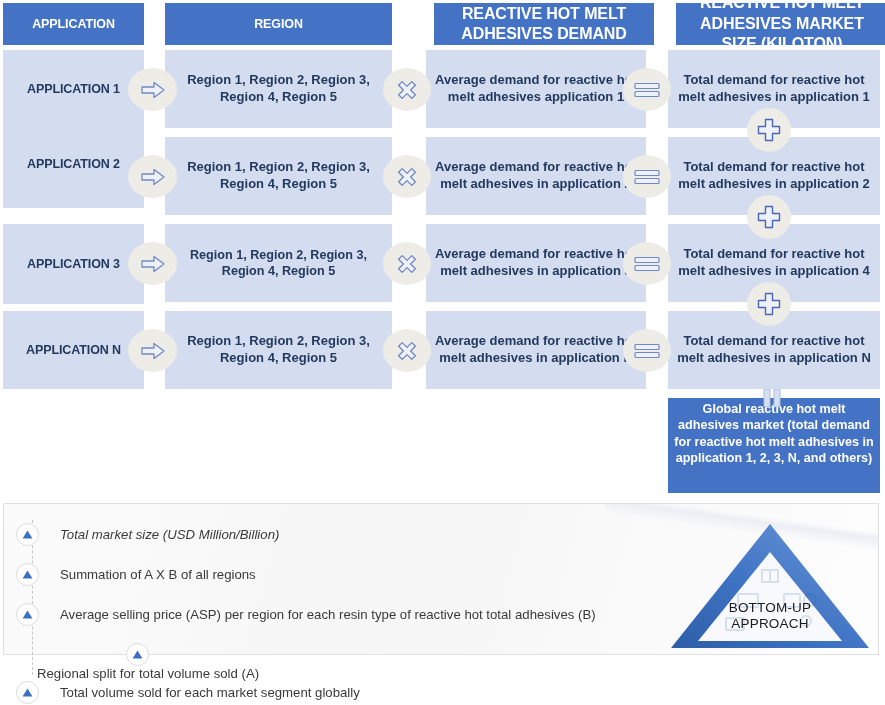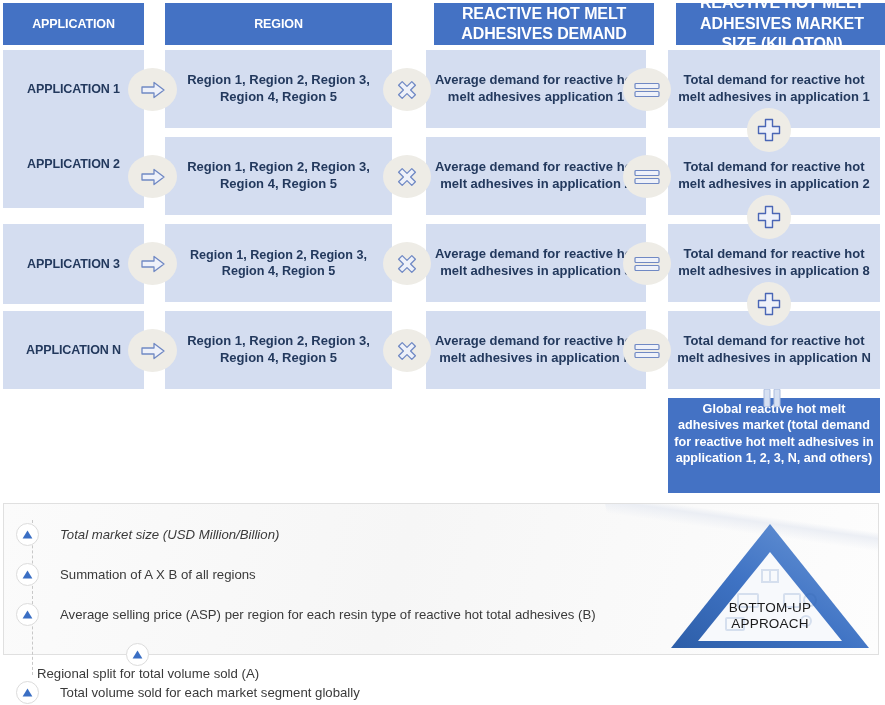--- a/index.html
+++ b/index.html
@@ -184,21 +184,21 @@
   <div class="cell body-cell" style="left:668px;top:50px; width:212px; height:78px;">Total demand for reactive hot melt adhesives in application 1</div>
 
   <div class="cell body-cell app" style="left:3px;  top:120px;width:141px; height:88px;">APPLICATION 2</div>
   <div class="cell body-cell" style="left:165px;top:137px;width:227px; height:78px;">Region 1, Region 2, Region 3, Region 4, Region 5</div>
   <div class="cell body-cell" style="left:426px;top:137px;width:220px; height:78px;">Average demand for reactive hot melt adhesives in application 2</div>
   <div class="cell body-cell" style="left:668px;top:137px;width:212px; height:78px;">Total demand for reactive hot melt adhesives in application 2</div>
 
   <div class="cell body-cell app" style="left:3px;  top:224px;width:141px; height:80px;">APPLICATION 3</div>
   <div class="cell body-cell tight" style="left:165px;top:224px;width:227px; height:78px;">Region 1, Region 2, Region 3, Region 4, Region 5</div>
   <div class="cell body-cell" style="left:426px;top:224px;width:220px; height:78px;">Average demand for reactive hot melt adhesives in application 3</div>
-  <div class="cell body-cell" style="left:668px;top:224px;width:212px; height:78px;">Total demand for reactive hot melt adhesives in application 8</div>
+  <div class="cell body-cell" style="left:668px;top:224px;width:212px; height:78px;">Total demand for reactive hot melt adhesives in application 4</div>
 
   <div class="cell body-cell app" style="left:3px;  top:311px;width:141px; height:78px;">APPLICATION N</div>
   <div class="cell body-cell" style="left:165px;top:311px;width:227px; height:78px;">Region 1, Region 2, Region 3, Region 4, Region 5</div>
   <div class="cell body-cell" style="left:426px;top:311px;width:220px; height:78px;">Average demand for reactive hot melt adhesives in application N</div>
   <div class="cell body-cell" style="left:668px;top:311px;width:212px; height:78px;">Total demand for reactive hot melt adhesives in application N</div>
 
   <div class="final-box" style="left:668px;top:398px;width:212px;height:95px;">Global reactive hot melt adhesives market (total demand for reactive hot melt adhesives in application 1, 2, 3, N, and others)</div>
 
   <div class="op" style="left:128px;top:68px;width:49px;height:43px;">
     <svg width="26" height="20" viewBox="0 0 26 20" aria-hidden="true">

